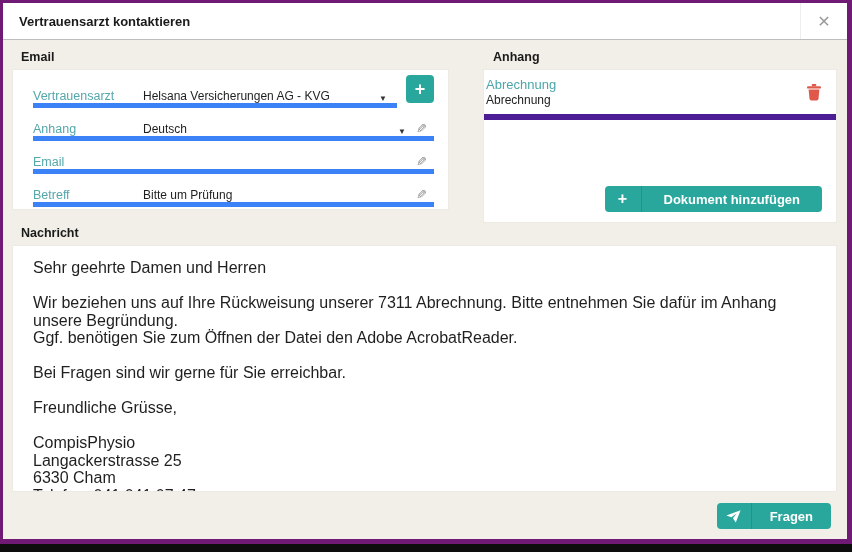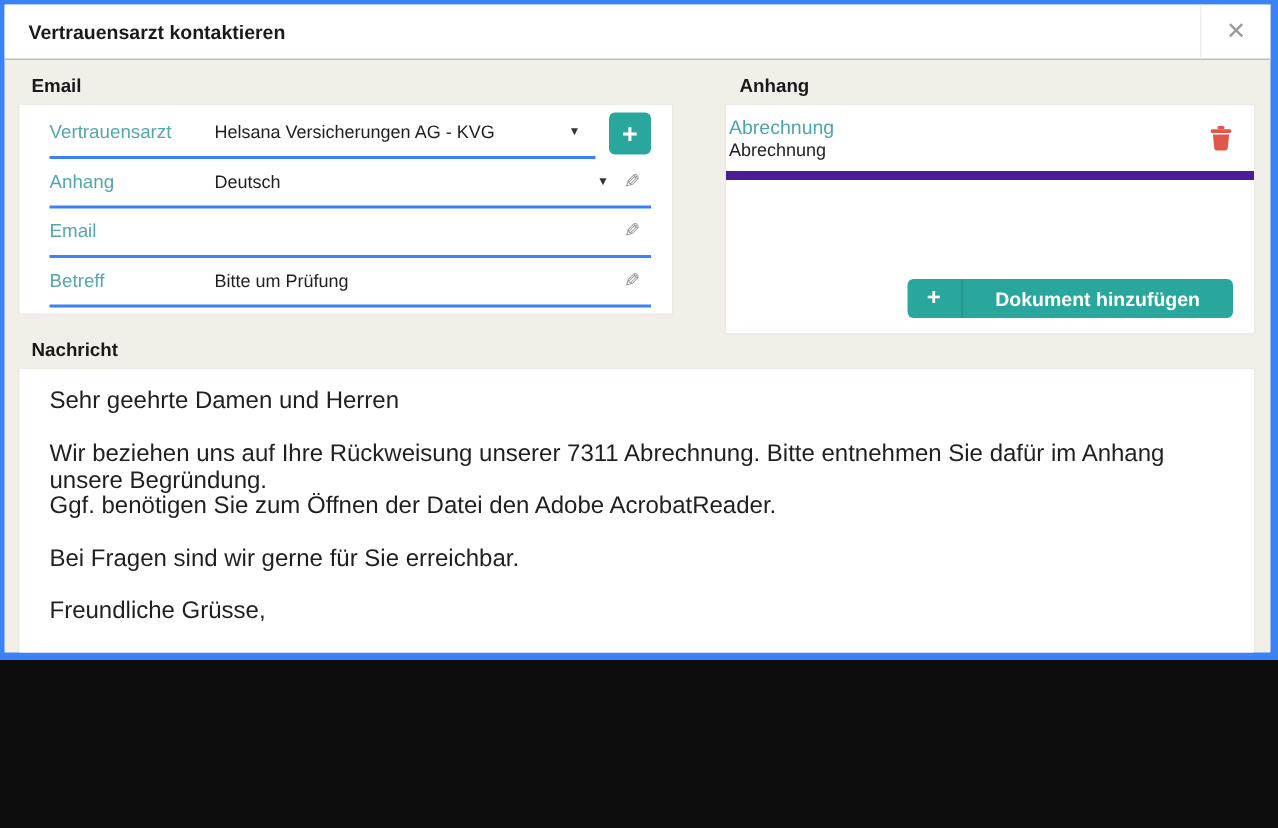--- a/index.html
+++ b/index.html
@@ -3,24 +3,24 @@
 <meta charset="utf-8">
 <style>
   html,body{margin:0;padding:0;}
   body{
     width:852px;height:552px;
     font-family:"Liberation Sans","DejaVu Sans",sans-serif;
     background:#0d0d0d;
     -webkit-font-smoothing:antialiased;
   }
   .frame{
-    width:852px;height:440px;
+    width:852px;height:544px;
     box-sizing:border-box;
     padding:3px 5px 5px 3px;
-    background:#3b82f6;
+    background:#701a75;
   }
   .dialog{
     width:100%;height:100%;
     background:#f2efe9;
     display:flex;flex-direction:column;
     overflow:hidden;
   }
   
   .titlebar{
     height:36px;flex:0 0 36px;
@@ -62,22 +62,22 @@
   }
   
   .email-card{
     padding:2px 14px 6px 20px;
     height:139px;box-sizing:border-box;
   }
   .form-row{
     display:flex;align-items:center;height:33px;
   }
   .field{
-    flex:1;display:flex;align-items:center;height:100%;
-    border-bottom:2px solid #3b82f6;
+    flex:1;display:flex;align-items:flex-end;height:100%;
+    border-bottom:5px solid #3b82f6;
     min-width:0;
   }
   .field-label{
     width:110px;flex:0 0 110px;
     font-size:12.5px;color:#54a7ab;
   }
   .field-value{
     flex:1;font-size:12px;color:#1f1f1f;
     white-space:nowrap;overflow:hidden;
   }

